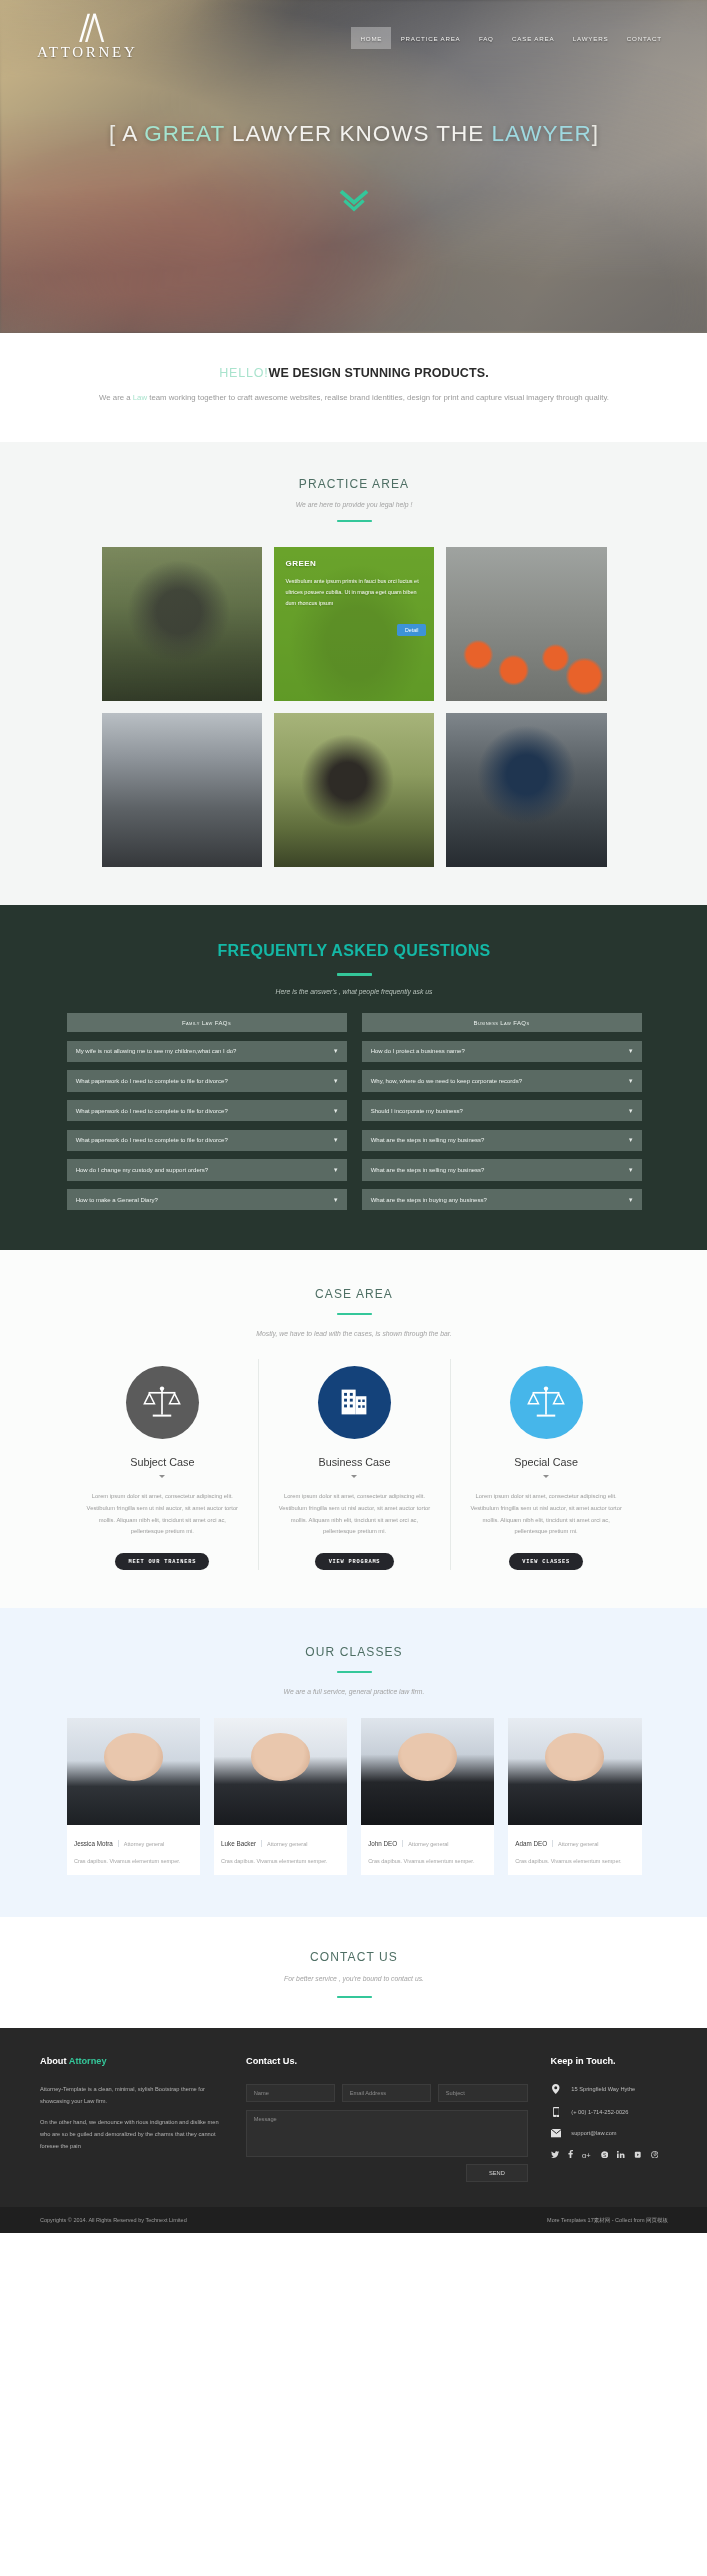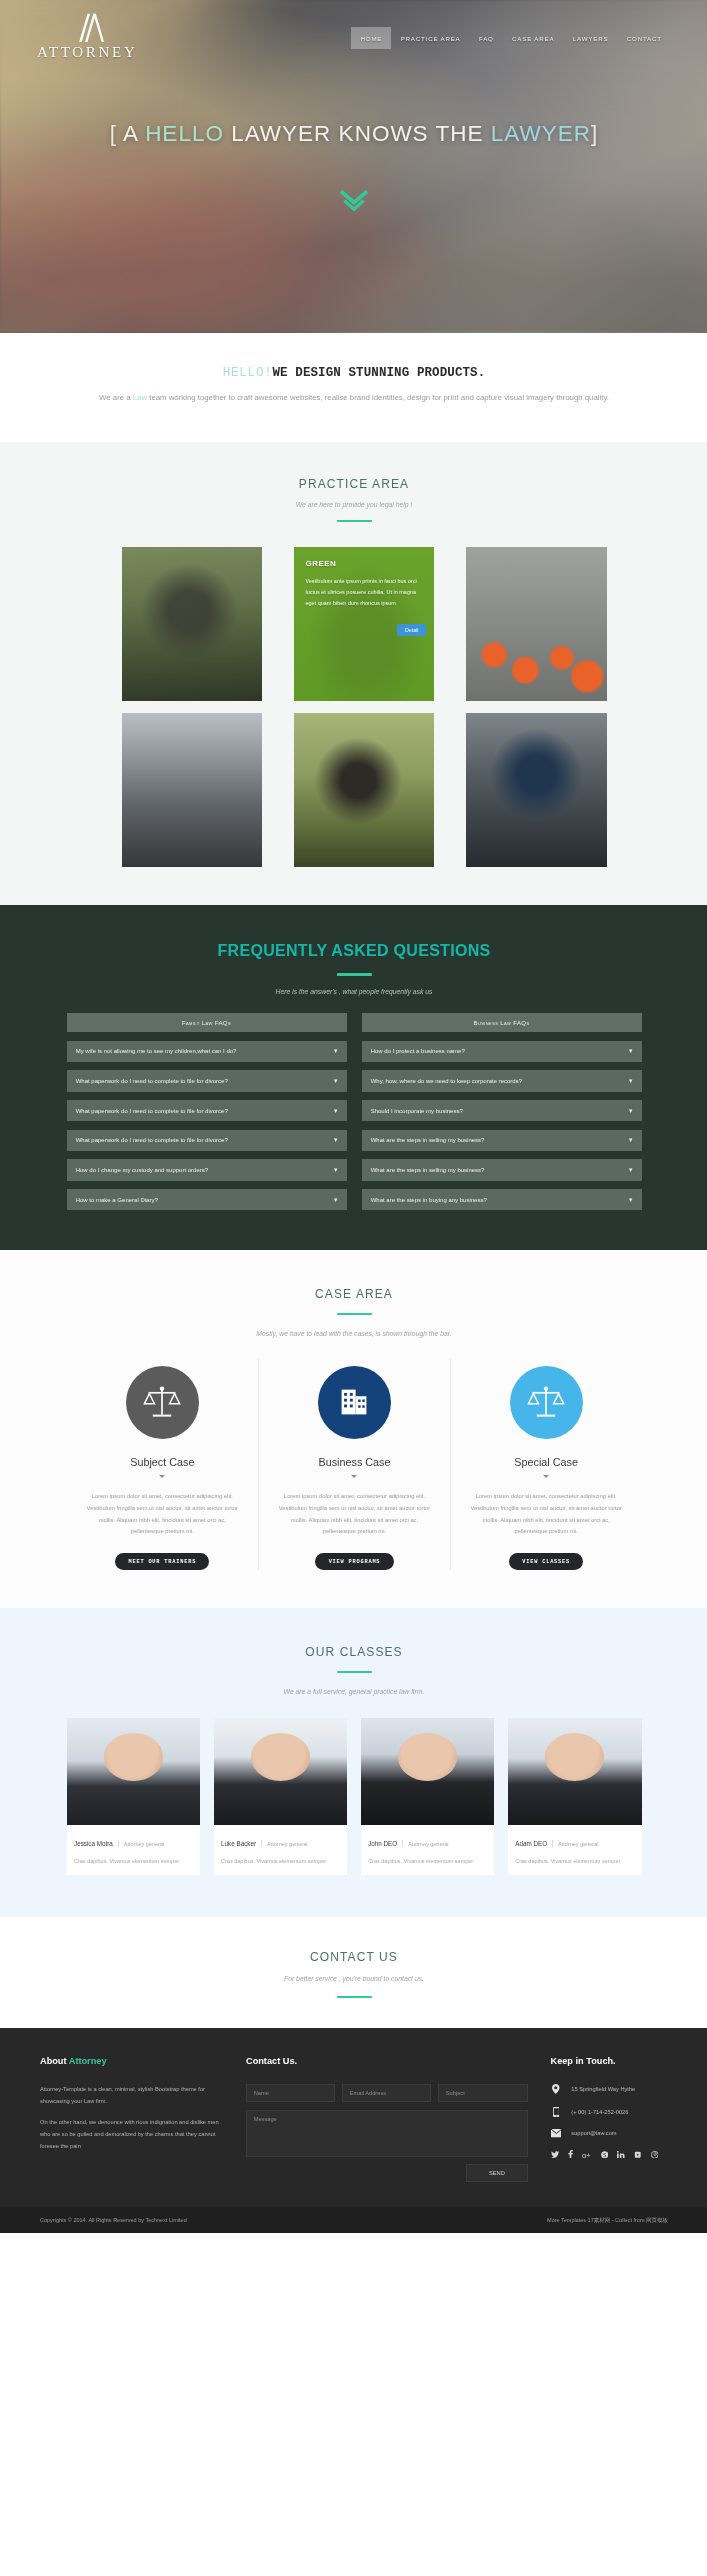--- a/index.html
+++ b/index.html
@@ -78,21 +78,20 @@
 
   
   .intro {
     padding: 33px 75px 37px 75px;
     text-align: center;
     background: #fff;
   }
   .intro h2 {
     font-size: 12.5px; font-weight: 700; color: #2b2b2b;
     letter-spacing: 0.1px;
-    font-family: Liberation Mono, monospace;
   }
   .intro h2 .hello { color: #a9e3cd; font-weight: 400; letter-spacing: 0.8px; }
   .intro p {
     margin-top: 10.8px;
     font-size: 7.8px; line-height: 1.85; color: #9a9a9a; font-weight: 300;
   }
   .intro p .law { color: #a9e3cd; }
 
   
   .sec-head { text-align: center; }
@@ -110,21 +109,21 @@
   }
 
   
   .practice { background: #f4f6f5; padding: 35px 0 38px 0; }
   .grid {
     width: 505px; margin: 25px auto 0 auto;
     display: grid; grid-template-columns: repeat(3, 1fr); gap: 11.7px;
   }
   .tile {
     position: relative; height: 154px; overflow: hidden;
-    background-size: cover; background-position: center; margin-left: 20px;
+    background-size: cover; background-position: center;
   }
   .t1 { background:
       linear-gradient(160deg, rgba(90,105,70,.35), rgba(50,60,40,.35)),
       radial-gradient(circle at 48% 42%, #3b3b38 0 18%, transparent 42%),
       linear-gradient(180deg, #8d9a6a 0%, #6f7f52 38%, #4a5638 70%, #2d3524 100%); }
   .t2 { background: linear-gradient(180deg,#6aa32b 0%, #5e9826 52%, #4f8a1f 100%); }
   .t2::before {
     content:""; position:absolute; inset:0;
     background: radial-gradient(ellipse at 52% 62%, rgba(40,60,20,.45) 0 26%, transparent 58%);
   }
@@ -316,21 +315,21 @@
       <a href="#">FAQ</a>
       <a href="#">CASE AREA</a>
       <a href="#">LAWYERS</a>
       <a href="#">CONTACT</a>
     </nav>
   </div>
 
   <h1 class="hero-title">
     <span class="brk">[</span>
     <span>A</span>
-    <span class="tint">HELLO</span>
+    <span class="tint">GREAT</span>
     <span>LAWYER KNOWS THE</span>
     <span class="tint2">LAWYER</span><span class="brk">]</span>
   </h1>
 
   <div class="scroll-chevrons">
     <svg width="30" height="21.7" viewBox="0 0 36 26">
       <path d="M4 3 L18 15 L32 3" stroke="#34c79a" stroke-width="4.5" fill="none" stroke-linecap="square"></path>
       <path d="M8 14 L18 23 L28 14" stroke="#34c79a" stroke-width="4" fill="none" stroke-linecap="square"></path>
     </svg>
   </div>

